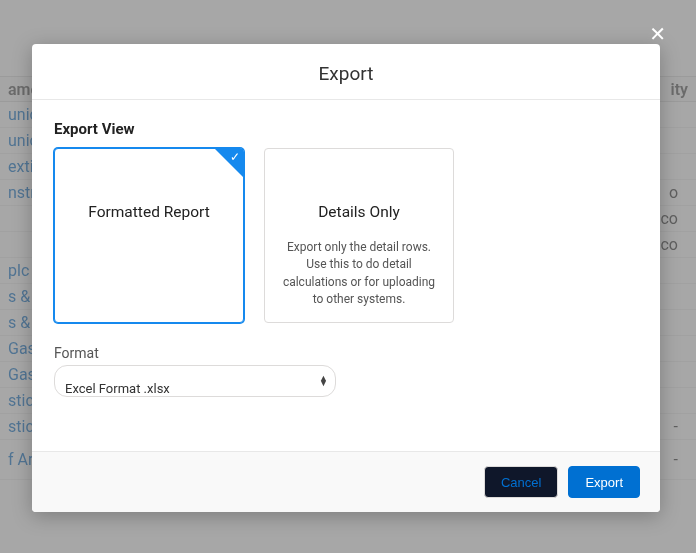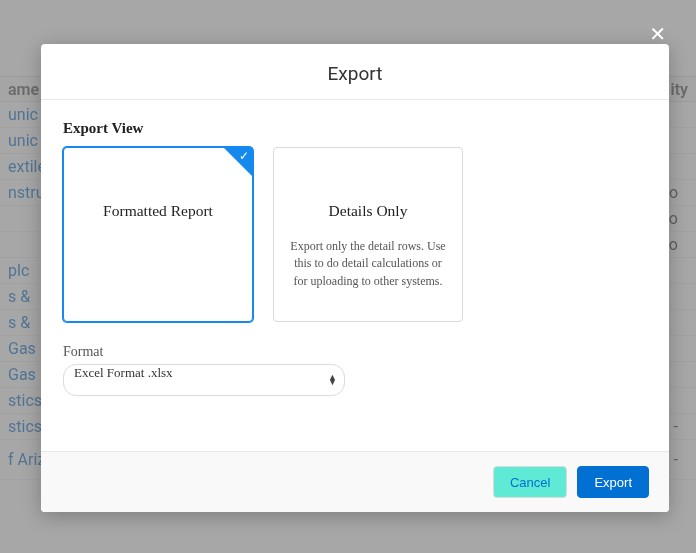--- a/index.html
+++ b/index.html
@@ -87,21 +87,21 @@
       color: #333;
       padding: 0 8px;
       position: absolute;
       right: 10px;
     }
 
     
     .modal-wrapper {
       position: absolute;
       top: 44px;
-      left: 41px;
+      left: 32px;
       width: 628px;
       height: 468px;
       background: #fff;
       border-radius: 4px;
       box-shadow: 0 4px 20px rgba(0,0,0,0.25);
       z-index: 10;
       display: flex;
       flex-direction: column;
     }
     .close-x {
@@ -122,21 +122,20 @@
     .modal-header h2 {
       font-weight: 400;
       font-size: 19px;
       color: #333;
     }
     .modal-body {
       padding: 20px 22px 10px;
       flex: 1;
       overflow: auto;
       background: #fff;
-      font-family: Liberation Serif, serif;
     }
     .section-title {
       font-weight: 700;
       font-size: 15px;
       color: #222;
       margin-bottom: 10px;
     }
     .cards {
       display: flex;
       gap: 20px;
@@ -200,21 +199,21 @@
     .select-box {
       width: 100%;
       height: 32px;
       border: 1px solid #dddbda;
       border-radius: 13px;
       padding: 0 30px 0 10px;
       font-size: 13px;
       color: #333;
       background: #fff;
       display: flex;
-      align-items: flex-start;
+      align-items: flex-end;
       cursor: pointer;
     }
     .select-arrows {
       position: absolute;
       right: 8px;
       top: 50%;
       transform: translateY(-50%);
       display: flex;
       flex-direction: column;
       line-height: 0.55;
@@ -236,21 +235,21 @@
       padding: 0 16px;
       border-radius: 4px;
       font-size: 13px;
       cursor: pointer;
       border: 1px solid transparent;
       display: inline-flex;
       align-items: center;
       justify-content: center;
     }
     .btn-secondary {
-      background: #5eead4;
+      background: #0f172a;
       border-color: #dddbda;
       color: #0070d2;
       margin-left: 40px;
     }
     .btn-primary {
       background: #0070d2;
       color: #fff;
       border-color: #0070d2;
     }
   </style>

